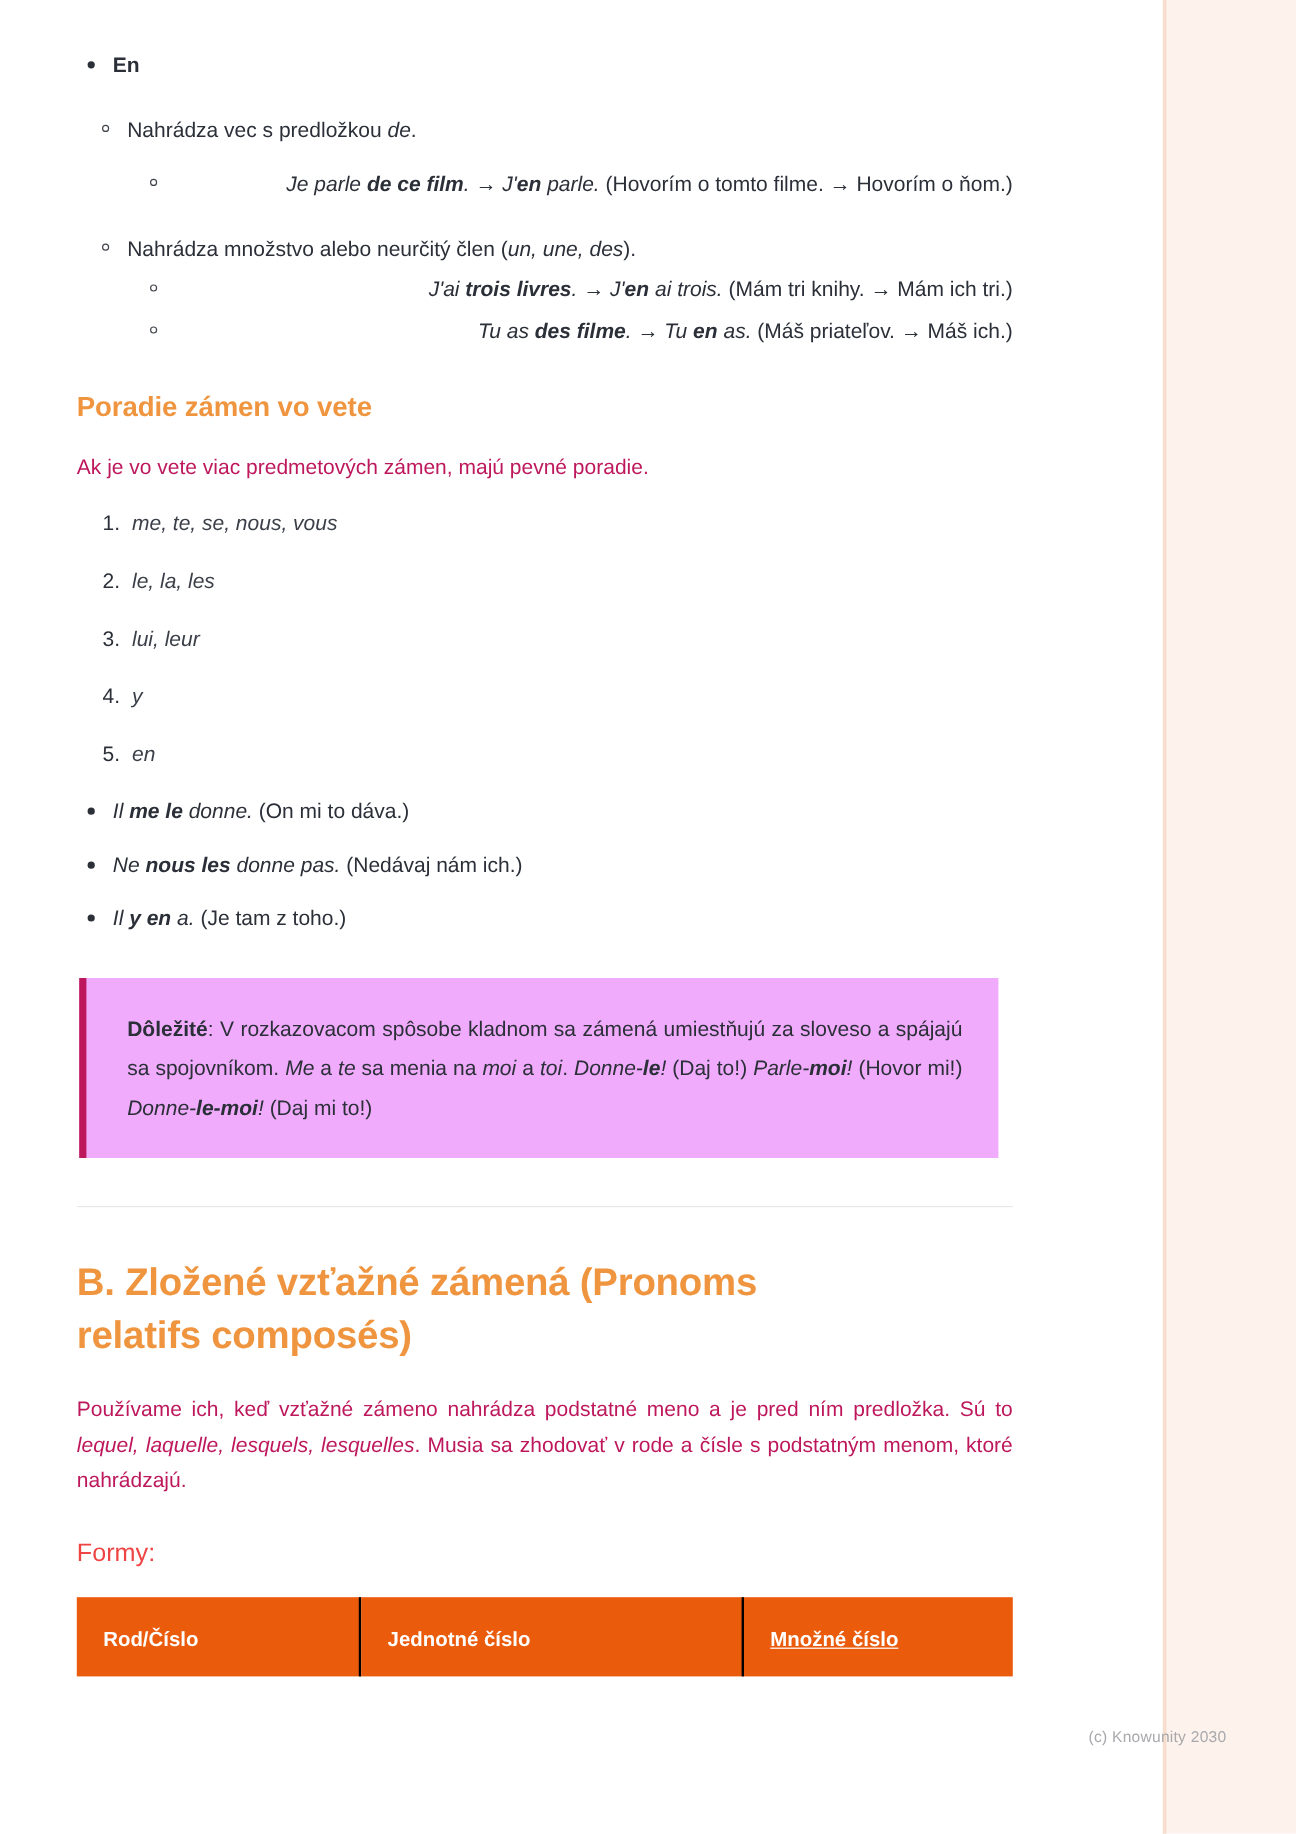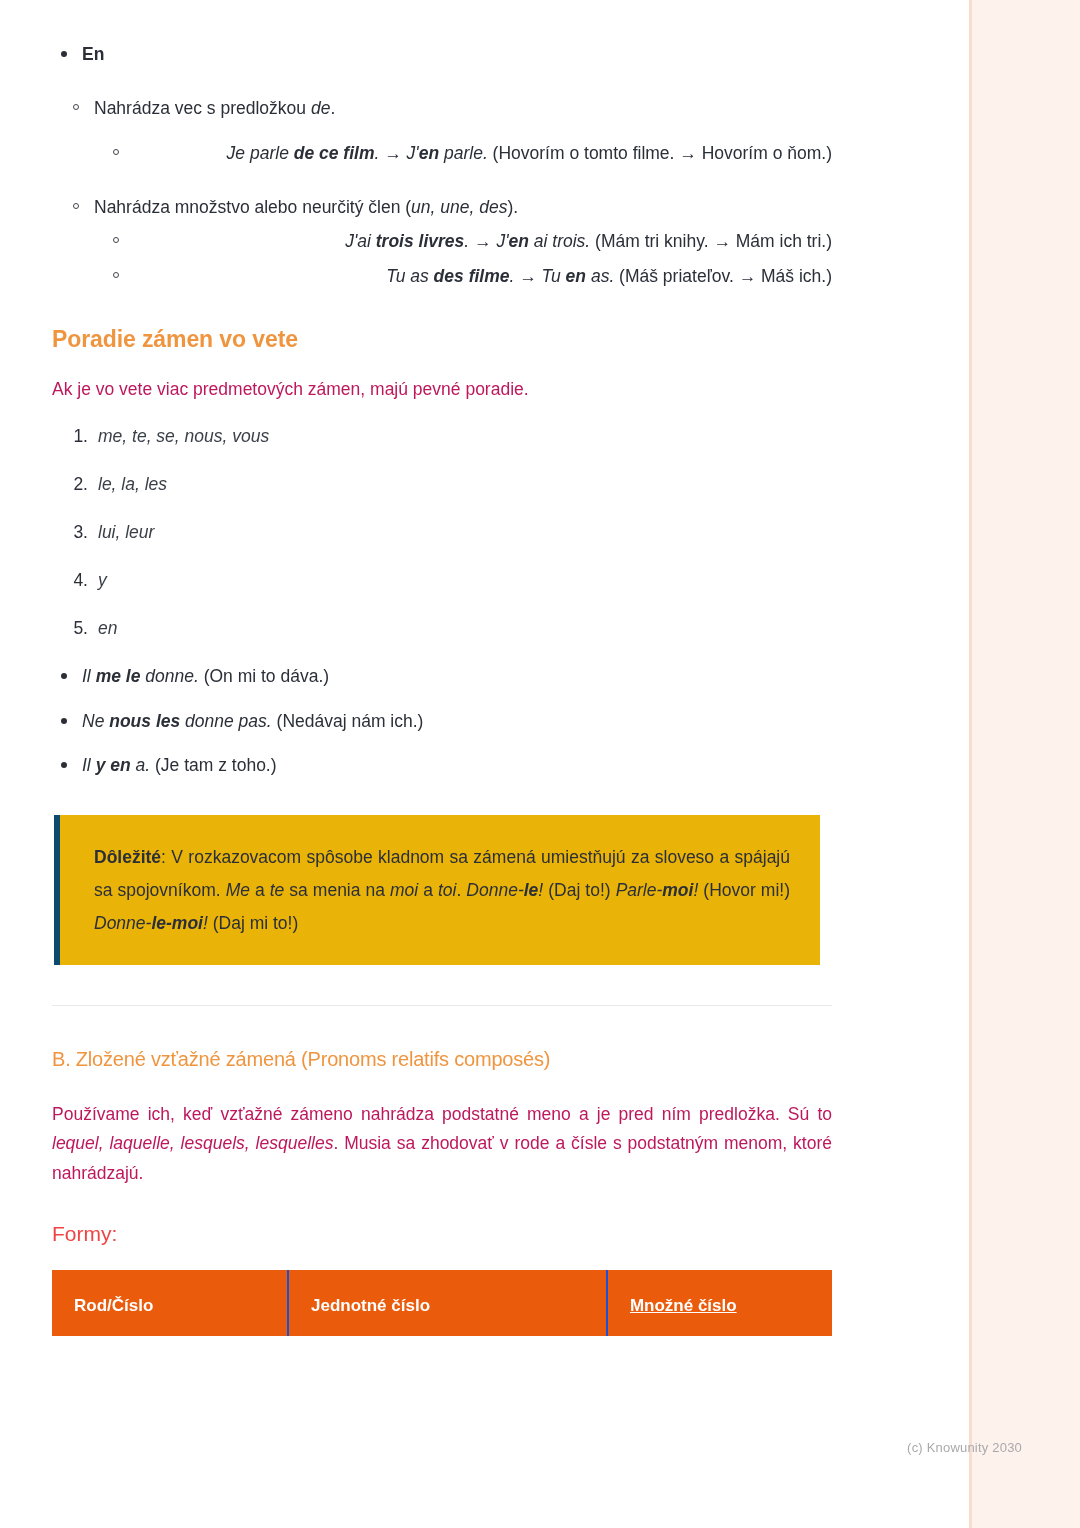--- a/index.html
+++ b/index.html
@@ -34,21 +34,21 @@
     font-size: 13px;
     color: #a9a9ad;
     letter-spacing: 0.2px;
     white-space: nowrap;
     z-index: 5;
   }
 
   
   .page {
     position: absolute;
-    left: 4px;
+    left: 16px;
     top: 0;
     width: 972px;
     height: 1528px;
     box-sizing: border-box;
     padding: 40px 144px 0 48px;
   }
 
   
   ul, ol {
     margin: 0;
@@ -118,22 +118,22 @@
 
   
   h2.section-heading {
     font-size: 23px;
     font-weight: 700;
     color: #f0953f;
     margin: 36px 0 22px 0;
     letter-spacing: -0.1px;
   }
   h2.big-heading {
-    font-size: 20px;
-    font-weight: 400;
+    font-size: 32px;
+    font-weight: 700;
     color: #f0953f;
     margin: 40px 0 26px 0;
     line-height: 1.38;
     letter-spacing: -0.2px;
     max-width: 660px;
   }
   h3.sub-heading {
     font-size: 21px;
     font-weight: 400;
     color: #ef4444;
@@ -144,22 +144,22 @@
     font-size: 17.5px;
     line-height: 1.68;
     margin: 0 0 18px 0;
     text-align: justify;
     color: #be185d;
   }
   p.body-text.lead { text-align: left; }
 
   
   .callout {
-    background: #eab308;
-    border-left: 6px solid #0c4a6e;
+    background: #f0abfc;
+    border-left: 6px solid #be185d;
     padding: 26px 30px 26px 34px;
     margin: 36px 12px 0 2px;
     box-sizing: border-box;
   }
   .callout p {
     margin: 0;
     font-size: 17.5px;
     line-height: 1.86;
     text-align: justify;
     color: #2b2f38;
@@ -181,21 +181,21 @@
     margin-top: 4px;
     table-layout: fixed;
   }
   .forms-table th {
     background: #ea5b0c;
     color: #ffffff;
     font-size: 17px;
     font-weight: 700;
     text-align: left;
     padding: 22px 22px 20px 22px;
-    border-right: 2px solid #1d4ed8;
+    border-right: 2px solid #000000;
     vertical-align: bottom;
     height: 66px;
     box-sizing: border-box;
   }
   .forms-table th:last-child { border-right: 0; }
   .forms-table th.col-a { width: 220px; }
   .forms-table th.col-b { width: 296px; }
   .forms-table th.col-c { width: 208px; text-decoration: underline; }
 </style>
 </head>

